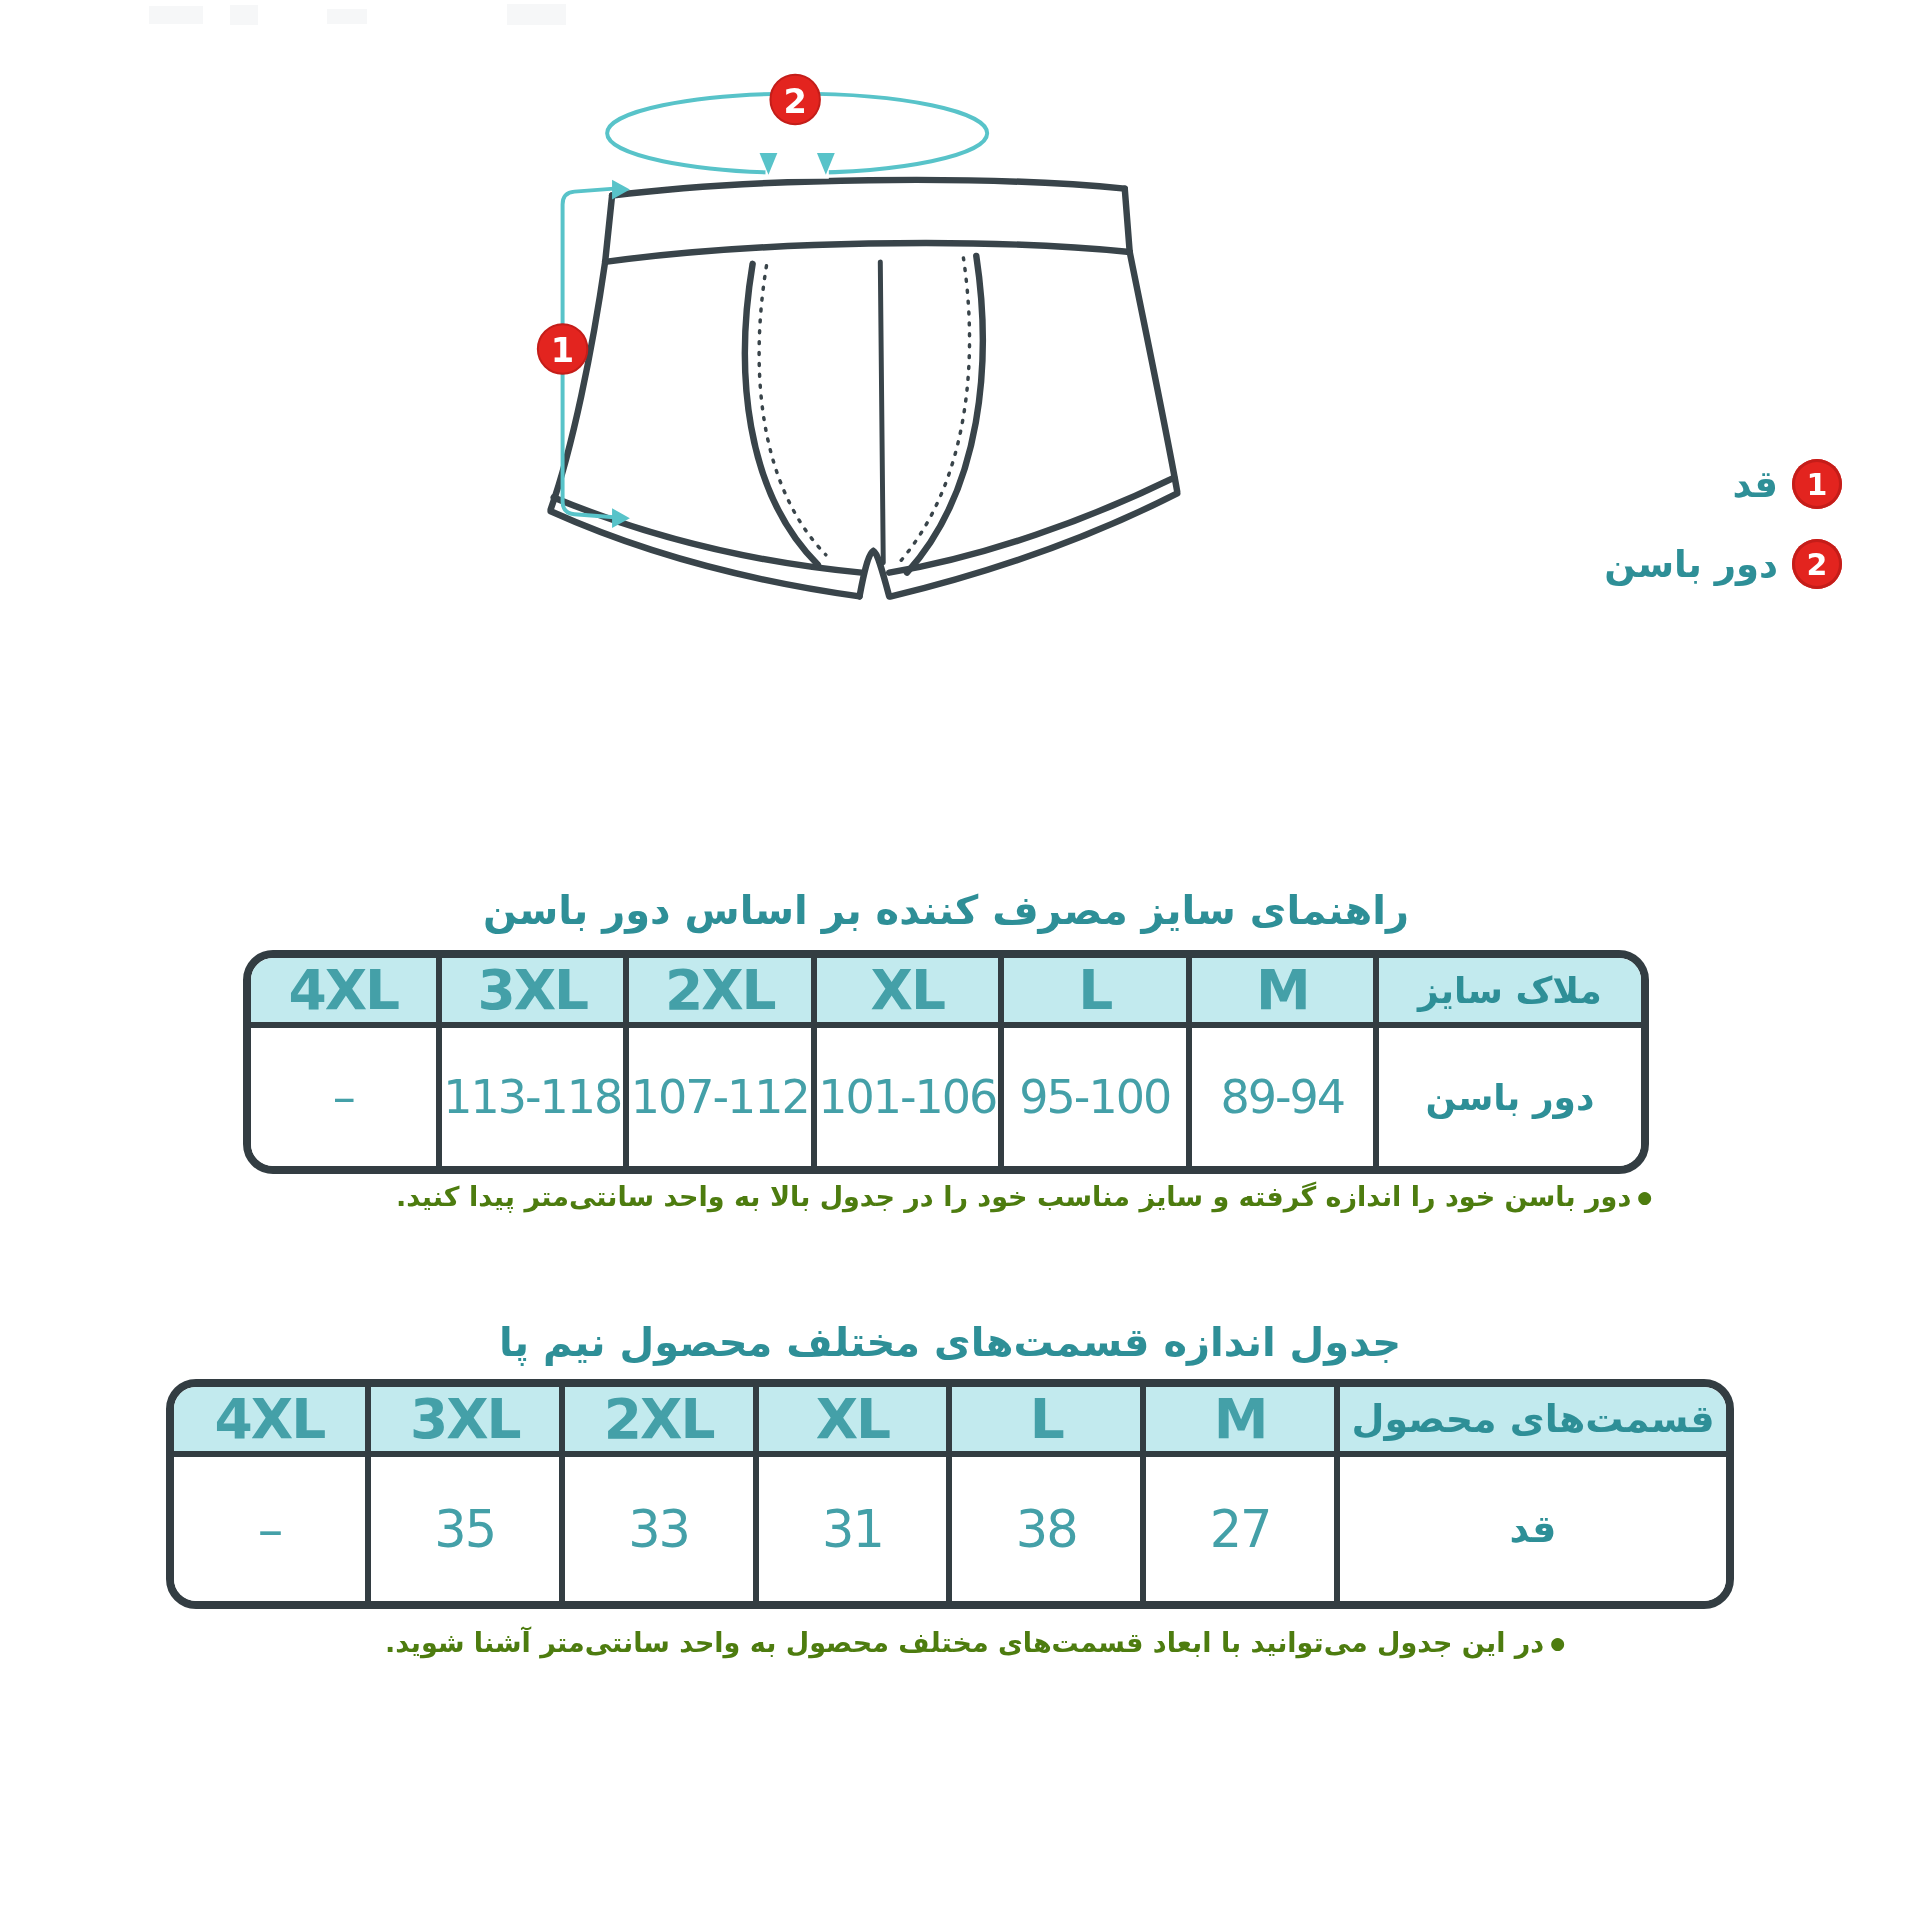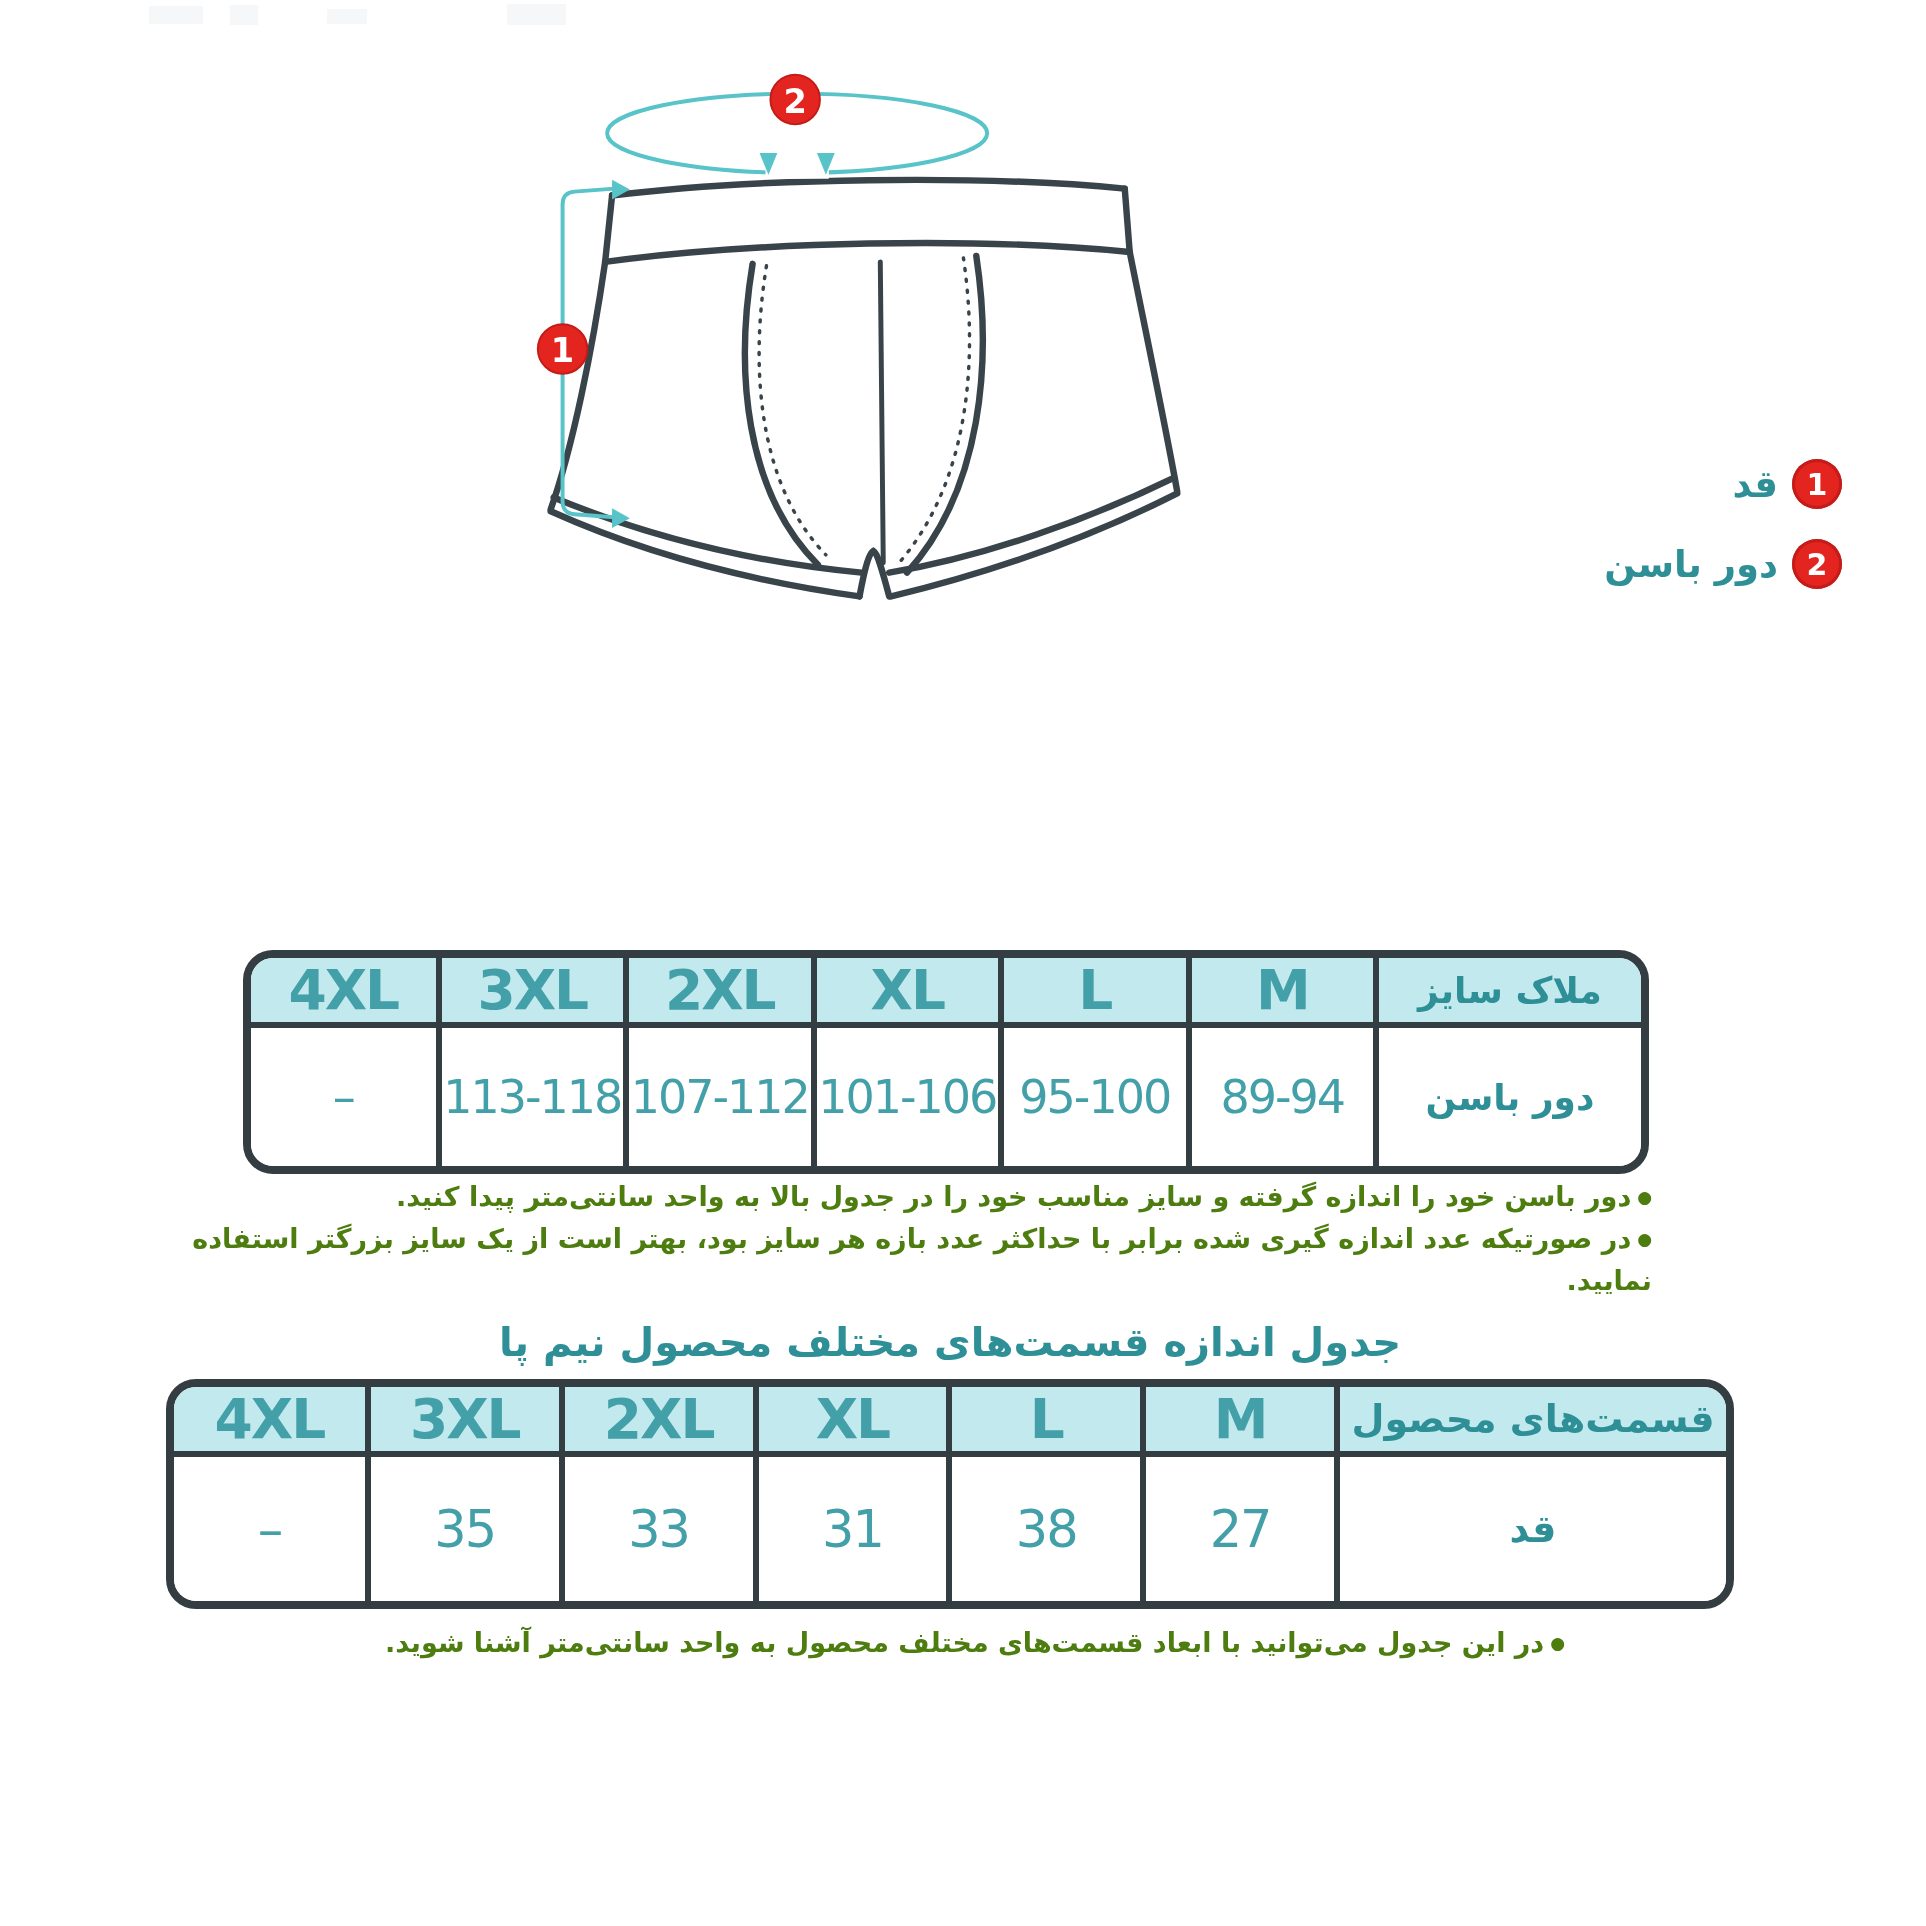--- a/index.html
+++ b/index.html
@@ -131,20 +131,21 @@
     <div class="legend-row">
       <div class="legend-badge">1</div>
       <div class="legend-label">قد</div>
     </div>
     <div class="legend-row">
       <div class="legend-badge">2</div>
       <div class="legend-label">دور باسن</div>
     </div>
   </div>
 
+  <div class="sec-title title1">راهنمای سایز مصرف کننده بر اساس دور باسن</div>
 
   <div class="size-table-wrap t1">
     <table class="size-table">
       <thead>
         <tr>
           <th class="label-col fa-head">ملاک سایز</th>
           <th class="size-letter">M</th>
           <th class="size-letter">L</th>
           <th class="size-letter">XL</th>
           <th class="size-letter">2XL</th>
@@ -161,21 +162,20 @@
           <td class="num-val">107-112</td>
           <td class="num-val">113-118</td>
           <td class="num-val">–</td>
         </tr>
       </tbody>
     </table>
   </div>
 
   <div class="notes notes1">
     <div class="note-line">دور باسن خود را اندازه گرفته و سایز مناسب خود را در جدول بالا به واحد سانتی‌متر پیدا کنید.</div>
-    <div class="note-line">در صورتیکه عدد اندازه گیری شده برابر با حداکثر عدد بازه هر سایز بود، بهتر است از یک سایز بزرگتر استفاده نمایید.</div>
   </div>
 
   <div class="sec-title title2">جدول اندازه قسمت‌های مختلف محصول نیم پا</div>
 
   <div class="size-table-wrap t2">
     <table class="size-table">
       <thead>
         <tr>
           <th class="label-col fa-head">قسمت‌های محصول</th>
           <th class="size-letter">M</th>

